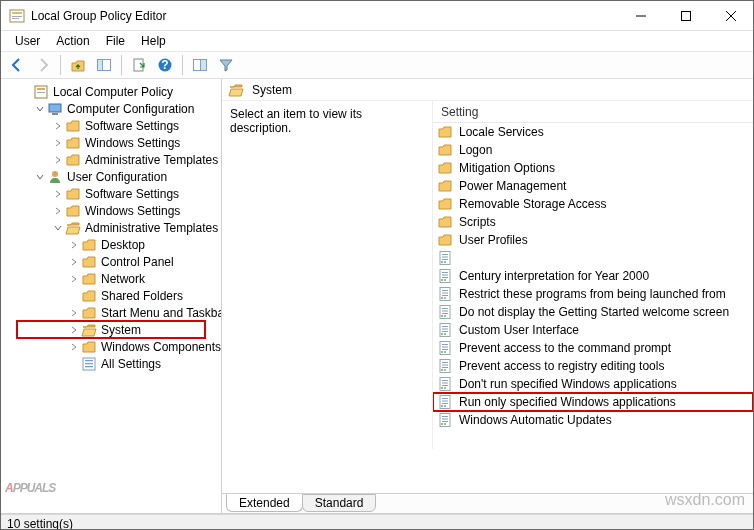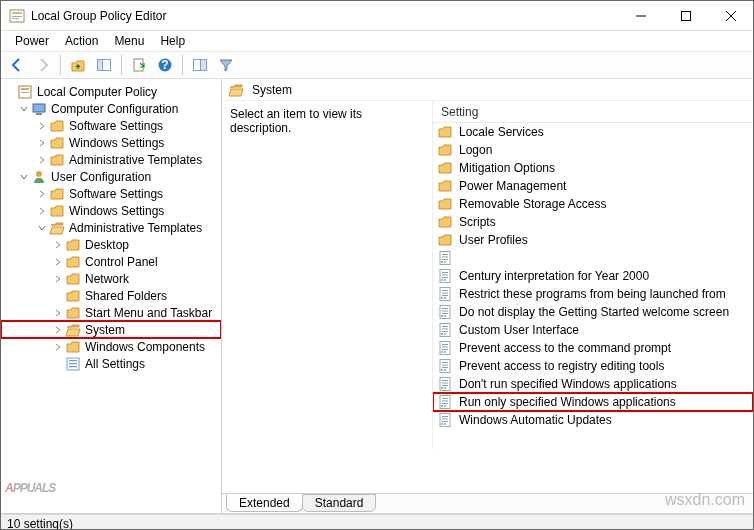--- a/index.html
+++ b/index.html
@@ -17,21 +17,21 @@
 .menubar { height: 20px; display: flex; align-items: center; padding: 0 6px; background: #fff; }
 .menubar span { padding: 2px 8px; cursor: pointer; }
 
 
 .toolbar { height: 28px; border-top: 1px solid #e8e8e8; border-bottom: 1px solid #e0e0e0; display: flex; align-items: center; padding: 0 4px; gap: 2px; background: #fdfdfd; }
 .tb-btn { width: 24px; height: 24px; display: flex; align-items: center; justify-content: center; cursor: pointer; border: 1px solid transparent; }
 .tb-sep { width: 1px; height: 20px; background: #ccc; margin: 0 3px; }
 
 
 .main { display: flex; height: 435px; border-bottom: 1px solid #d0d0d0; }
-.tree-pane { width: 221px; border-right: 1px solid #d0d0d0; padding: 4px 0; overflow: hidden; background: #fff; }
+.tree-pane { width: 221px; border-right: 1px solid #d0d0d0; padding: 4px 16px; overflow: hidden; background: #fff; }
 .right-pane { flex: 1; display: flex; flex-direction: column; background: #fff; }
 
 
 .tree { user-select: none; }
 .tree-row { display: flex; align-items: center; height: 17px; padding-right: 4px; white-space: nowrap; cursor: pointer; }
 .twisty { width: 14px; height: 14px; display: inline-flex; align-items: center; justify-content: center; flex-shrink: 0; }
 .tree-icon { width: 16px; height: 16px; margin-right: 4px; flex-shrink: 0; display: inline-flex; }
 .tree-label { color: #000; }
 .d0 { padding-left: 2px; } .d1 { padding-left: 16px; } .d2 { padding-left: 34px; }
 .d3 { padding-left: 50px; }
@@ -99,23 +99,23 @@
     <div class="win-btn close">
         <svg viewBox="0 0 10 10">
           <line x1="0" y1="0" x2="10" y2="10" stroke="#000"></line>
           <line x1="10" y1="0" x2="0" y2="10" stroke="#000"></line>
         </svg>
       </div>
   </div>
 </div>
 
 <div class="menubar">
-  <span>Power</span>
+  <span>User</span>
   <span>Action</span>
-  <span>Menu</span>
+  <span>File</span>
   <span>Help</span>
 </div>
 
 <div class="toolbar">
   <div class="tb-btn">
       <svg width="16" height="16" viewBox="0 0 16 16">
         <path d="M10 2 L4 8 L10 14" fill="none" stroke="#1e6fd6" stroke-width="2"></path>
       </svg>
     </div>
   <div class="tb-btn" style="opacity:0.45">

